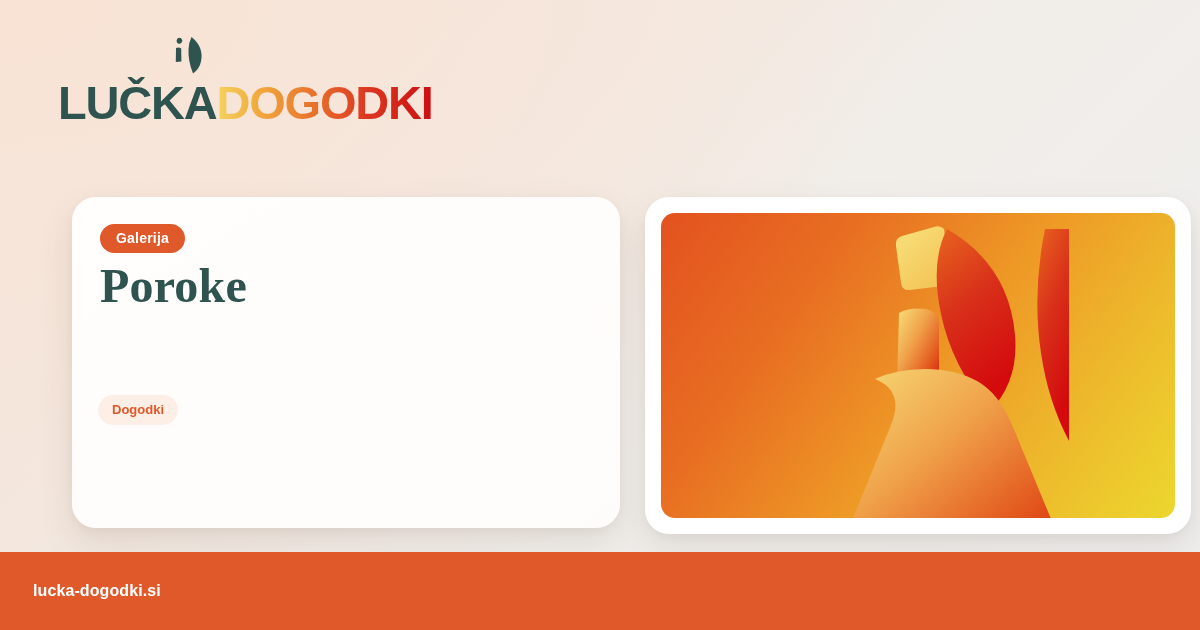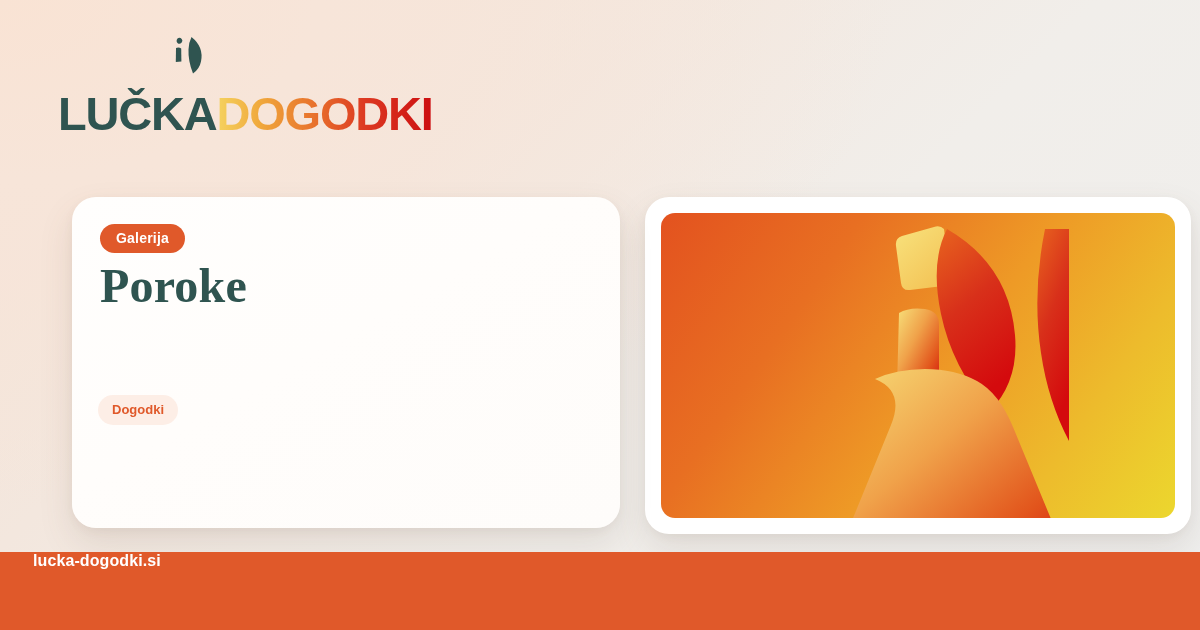--- a/index.html
+++ b/index.html
@@ -29,21 +29,21 @@
     position: absolute;
     top: 62px;
     left: 58px;
     height: 80px;
     display: flex;
     align-items: center;
   }
   .logo-wrap {
     position: relative;
     display: flex;
-    align-items: flex-end;
+    align-items: center;
     height: 70px;
   }
   .logo-text {
     position: relative;
     font-family: "Liberation Sans", sans-serif;
     font-weight: bold;
     font-size: 47px;
     letter-spacing: -1.2px;
     line-height: 1;
     white-space: nowrap;
@@ -180,20 +180,21 @@
 
   
   .footer {
     position: absolute;
     left: 0;
     bottom: 0;
     width: 1200px;
     height: 78px;
     background: #e0592a;
     display: flex;
+    align-items: center;
     justify-content: space-between;
     padding: 0 33px;
     box-sizing: border-box;
   }
   .footer-text {
     color: #ffffff;
     font-size: 16px;
     font-weight: bold;
     letter-spacing: 0.1px;
   }

